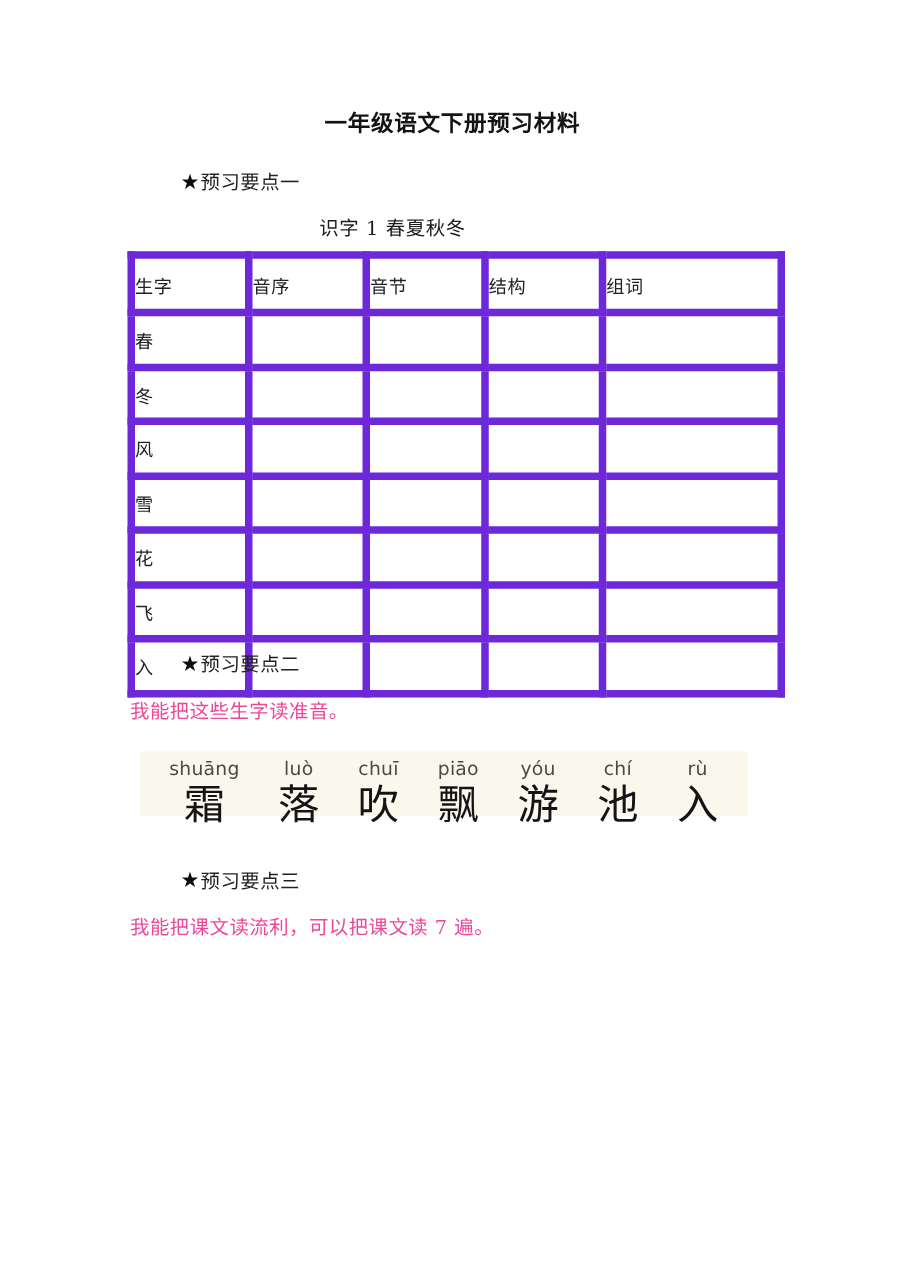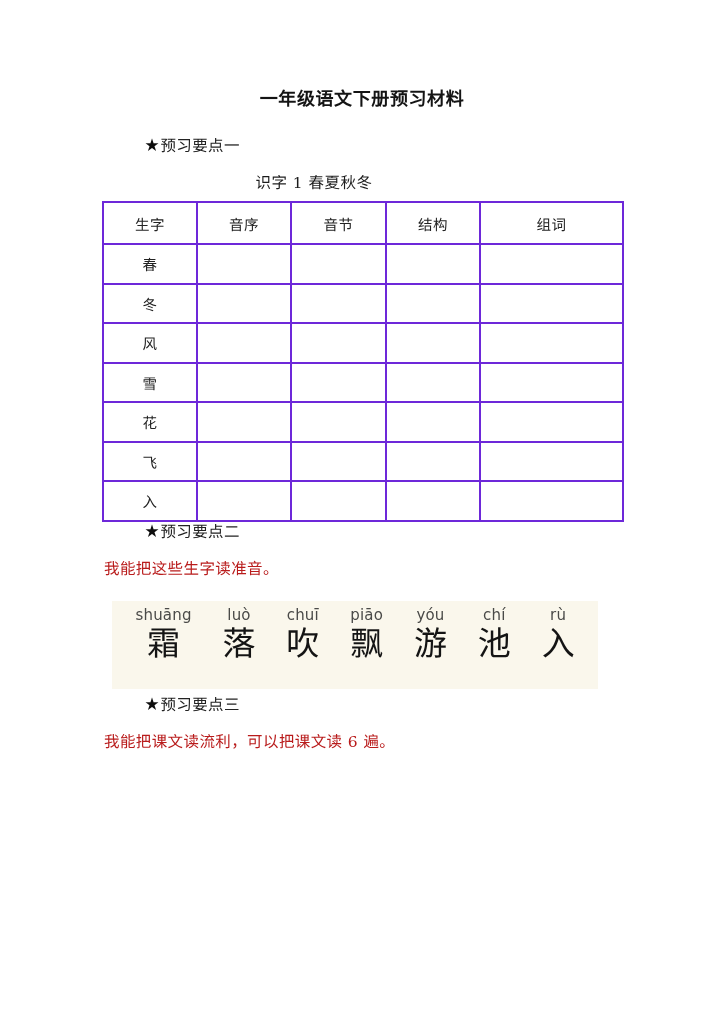--- a/index.html
+++ b/index.html
@@ -70,21 +70,21 @@
     font-size: 15.5px;
     color: #1c1c1c;
     letter-spacing: 0.5px;
   }
 
   
   .para {
     position: absolute;
     left: 104px;
     font-size: 15.5px;
-    color: #b91c1c;
+    color: #ec4899;
     white-space: nowrap;
     letter-spacing: 0.4px;
   }
   #para2 { top: 556px; }
   #para3 { top: 729px; }
 
   
   .vocab-table {
     position: absolute;
     left: 102px;
@@ -95,44 +95,44 @@
     background: #ffffff;
   }
   .vocab-table col.c-zi    { width: 94px; }
   .vocab-table col.c-yinxu { width: 94px; }
   .vocab-table col.c-yinjie{ width: 95px; }
   .vocab-table col.c-jiegou{ width: 94px; }
   .vocab-table col.c-zuci  { width: 143px; }
 
   .vocab-table th,
   .vocab-table td {
-    border: 2px solid #6d28d9;
-    text-align: center;
+    border: 6px solid #6d28d9;
+    text-align: left;
     vertical-align: middle;
     font-weight: 400;
     font-size: 14.5px;
     color: #222222;
     padding: 0;
     letter-spacing: 0.5px;
   }
   .vocab-table th { height: 40px; }
   .vocab-table td { height: 37.5px; }
   .vocab-table td.cell-empty { color: transparent; }
 
   
   .pinyin-block {
     position: absolute;
     left: 112px;
     top: 601px;
     width: 486px;
-    height: 88px;
+    height: 52px;
     background: #faf7ec;
     display: flex;
     align-items: flex-start;
-    justify-content: flex-start;
+    justify-content: center;
     padding: 0 8px;
     box-sizing: border-box;
   }
   .pinyin-item {
     display: flex;
     flex-direction: column;
     align-items: center;
     justify-content: flex-start;
     flex: 1 1 auto;
   }
@@ -270,15 +270,15 @@
     <div class="pinyin-item">
       <span class="pinyin-roman">rù</span>
       <span class="pinyin-han">入</span>
     </div>
   </div>
 
   <div class="section-head" id="head3">
     <span class="star-icon">★</span><span>预习要点三</span>
   </div>
 
-  <div class="para" id="para3">我能把课文读流利，可以把课文读 6 遍。</div>
+  <div class="para" id="para3">我能把课文读流利，可以把课文读 7 遍。</div>
 
 </div>
 
 </body></html>

